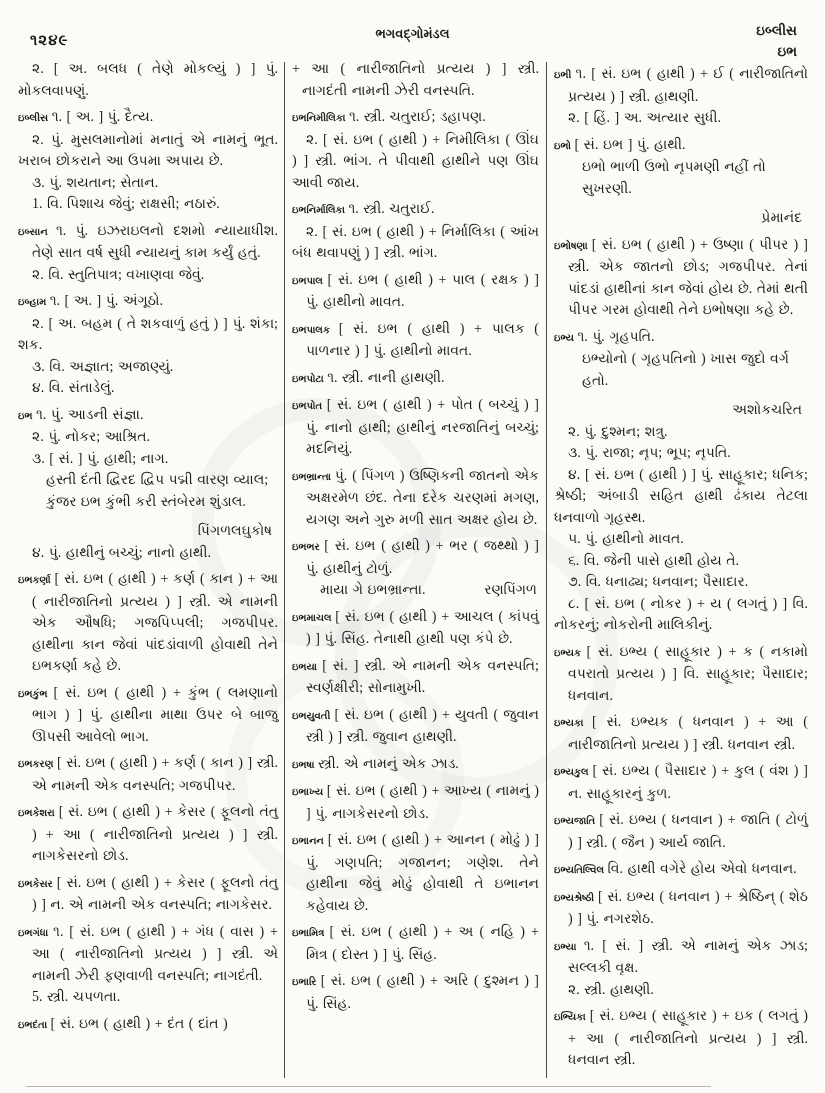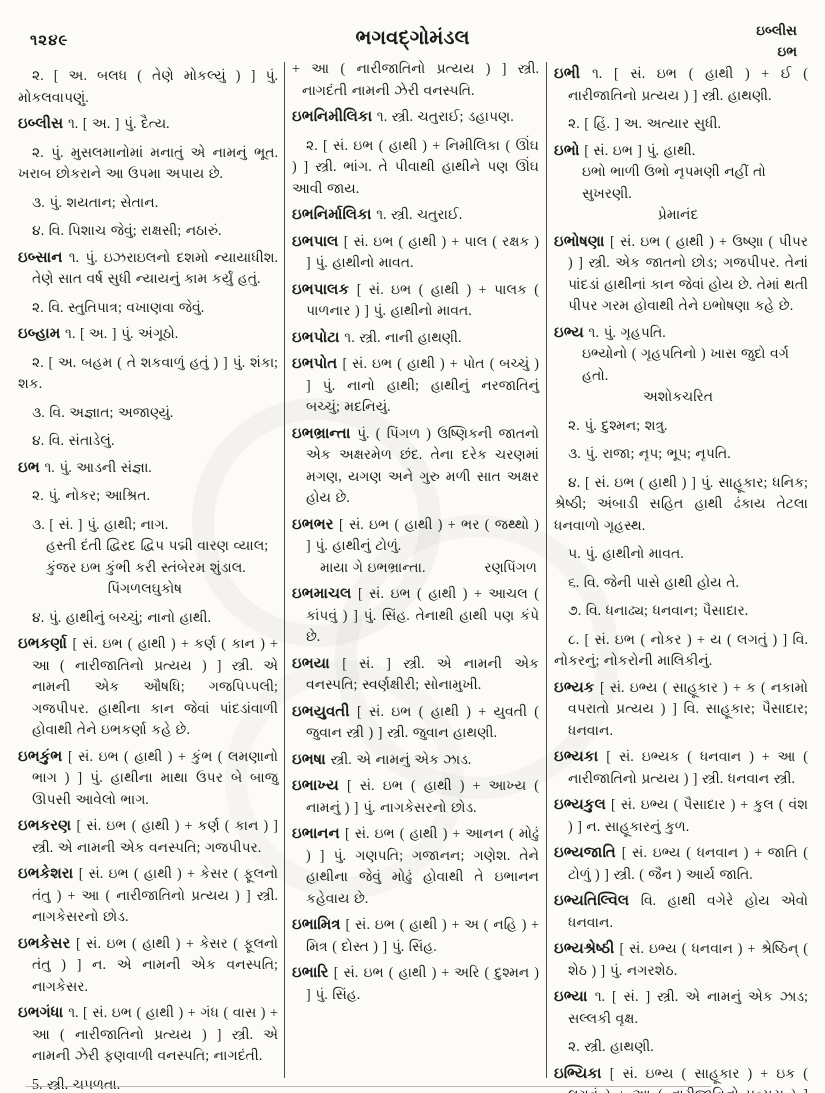--- a/index.html
+++ b/index.html
@@ -8,21 +8,21 @@
     background:#fcfbf8;
     font-family:"Liberation Serif","DejaVu Serif",serif;
     color:#1b1b1b;
     -webkit-font-smoothing:antialiased;
   }
   .page{position:relative;width:721px;height:1093px;text-decoration:underline;}
 
   
   .header{position:absolute;left:0;top:18px;width:825px;height:44px;}
   .pageno{position:absolute;left:30px;top:14px;font-size:15px;font-weight:bold;letter-spacing:1px;}
-  .title{position:absolute;left:0;right:0;top:8px;text-align:center;font-size:20px;font-weight:bold;}
+  .title{position:absolute;left:0;right:0;top:8px;text-align:center;font-size:13px;font-weight:bold;}
   .running{position:absolute;right:28px;top:2px;text-align:right;font-size:13.5px;font-weight:bold;line-height:21px;}
 
   
   .rule{position:absolute;top:62px;width:1px;height:1016px;background:#4a4a4a;}
   .rule-1{left:284px;}
   .rule-2{left:546px;}
 
   
   .watermark{position:absolute;left:0;top:0;width:825px;height:1093px;pointer-events:none;}
   .watermark i{position:absolute;display:block;border-radius:50%;border:22px solid rgba(140,140,140,0.08);}
@@ -34,24 +34,24 @@
 
   
   .col{position:absolute;top:58px;font-size:14px;line-height:21.5px;}
   .col1{left:18px;width:260px;}
   .col2{left:292px;width:247px;}
   .col3{left:554px;width:254px;}
 
   .blk{margin:0;text-align:justify;word-spacing:1px;}
   .entry{padding-left:14px;text-indent:-14px;margin-top:5px;}
   .cont{padding-left:10px;text-indent:-10px;}
-  .sense{text-indent:14px;margin-top:7px;}
+  .sense{text-indent:14px;margin-top:0;}
   .quote{padding-left:28px;text-align:left;text-indent:0;}
-  .attrib{text-align:center;padding-right:6px;text-indent:0;}
-  .headword{font-weight:bold;font-size:15px;}
+  .attrib{text-align:right;padding-right:6px;text-indent:0;margin-top:8px;}
+  .headword{font-weight:bold;font-size:10px;}
   .attrib-inline{float:right;padding-right:2px;}
 </style>
 </head>
 <body>
 
 <div class="page">
 
   <div class="header">
     <div class="pageno">૧૨૪૯</div>
     <div class="title">ભગવદ્ગોમંડલ</div>
@@ -68,21 +68,21 @@
     </div>
 
   <div class="rule rule-1"></div>
   <div class="rule rule-2"></div>
 
   <section class="col col1">
       <p class="blk sense">૨. [ અ. બલધ ( તેણે મોકલ્યું ) ] પું. મોકલવાપણું.</p>
       <p class="blk entry"><span class="headword">ઇબ્લીસ </span>૧. [ અ. ] પું. દૈત્ય.</p>
       <p class="blk sense">૨. પું. મુસલમાનોમાં મનાતું એ નામનું ભૂત. ખરાબ છોકરાને આ ઉપમા અપાય છે.</p>
       <p class="blk sense">૩. પું. શયતાન; સેતાન.</p>
-      <p class="blk sense">૪. વિ. પિશાચ જેવું; રાક્ષસી; નઠારું.</p>
+      <p class="blk sense">1. વિ. પિશાચ જેવું; રાક્ષસી; નઠારું.</p>
       <p class="blk entry"><span class="headword">ઇબ્સાન </span>૧. પું. ઇઝરાઇલનો દશમો ન્યાયાધીશ. તેણે સાત વર્ષ સુધી ન્યાયનું કામ કર્યું હતું.</p>
       <p class="blk sense">૨. વિ. સ્તુતિપાત્ર; વખાણવા જેવું.</p>
       <p class="blk entry"><span class="headword">ઇબ્હામ </span>૧. [ અ. ] પું. અંગૂઠો.</p>
       <p class="blk sense">૨. [ અ. બહમ ( તે શકવાળું હતું ) ] પું. શંકા; શક.</p>
       <p class="blk sense">૩. વિ. અજ્ઞાત; અજાણ્યું.</p>
       <p class="blk sense">૪. વિ. સંતાડેલું.</p>
       <p class="blk entry"><span class="headword">ઇભ </span>૧. પું. આડની સંજ્ઞા.</p>
       <p class="blk sense">૨. પું. નોકર; આશ્રિત.</p>
       <p class="blk sense">૩. [ સં. ] પું. હાથી; નાગ.</p>
       <p class="blk quote">હસ્તી દંતી દ્વિરદ દ્વિપ પદ્મી વારણ વ્યાલ;</p>
@@ -96,20 +96,21 @@
       <p class="blk entry"><span class="headword">ઇભકેસર </span>[ સં. ઇભ ( હાથી ) + કેસર ( ફૂલનો તંતુ ) ] ન. એ નામની એક વનસ્પતિ; નાગકેસર.</p>
       <p class="blk entry"><span class="headword">ઇભગંધા </span>૧. [ સં. ઇભ ( હાથી ) + ગંધ ( વાસ ) + આ ( નારીજાતિનો પ્રત્યય ) ] સ્ત્રી. એ નામની ઝેરી ફણવાળી વનસ્પતિ; નાગદંતી.</p>
       <p class="blk sense">5. સ્ત્રી. ચપળતા.</p>
       <p class="blk entry"><span class="headword">ઇભદંતા </span>[ સં. ઇભ ( હાથી ) + દંત ( દાંત )</p>
     </section>
   <section class="col col2">
       <p class="blk cont">+ આ ( નારીજાતિનો પ્રત્યય ) ] સ્ત્રી. નાગદંતી નામની ઝેરી વનસ્પતિ.</p>
       <p class="blk entry"><span class="headword">ઇભનિમીલિકા </span>૧. સ્ત્રી. ચતુરાઈ; ડહાપણ.</p>
       <p class="blk sense">૨. [ સં. ઇભ ( હાથી ) + નિમીલિકા ( ઊંઘ ) ] સ્ત્રી. ભાંગ. તે પીવાથી હાથીને પણ ઊંઘ આવી જાય.</p>
       <p class="blk entry"><span class="headword">ઇભનિર્માલિકા </span>૧. સ્ત્રી. ચતુરાઈ.</p>
+      <p class="blk sense">૨. [ સં. ઇભ ( હાથી ) + નિર્માલિકા ( આંખ બંધ થવાપણું ) ] સ્ત્રી. ભાંગ.</p>
       <p class="blk entry"><span class="headword">ઇભપાલ </span>[ સં. ઇભ ( હાથી ) + પાલ ( રક્ષક ) ] પું. હાથીનો માવત.</p>
       <p class="blk entry"><span class="headword">ઇભપાલક </span>[ સં. ઇભ ( હાથી ) + પાલક ( પાળનાર ) ] પું. હાથીનો માવત.</p>
       <p class="blk entry"><span class="headword">ઇભપોટા </span>૧. સ્ત્રી. નાની હાથણી.</p>
       <p class="blk entry"><span class="headword">ઇભપોત </span>[ સં. ઇભ ( હાથી ) + પોત ( બચ્ચું ) ] પું. નાનો હાથી; હાથીનું નરજાતિનું બચ્ચું; મદનિયું.</p>
       <p class="blk entry"><span class="headword">ઇભભ્રાન્તા </span>પું. ( પિંગળ ) ઉષ્ણિકની જાતનો એક અક્ષરમેળ છંદ. તેના દરેક ચરણમાં મગણ, યગણ અને ગુરુ મળી સાત અક્ષર હોય છે.</p>
       <p class="blk entry"><span class="headword">ઇભભર </span>[ સં. ઇભ ( હાથી ) + ભર ( જથ્થો ) ] પું. હાથીનું ટોળું.</p>
       <p class="blk quote"><span class="attrib-inline">રણપિંગળ</span>માયા ગે ઇભભ્રાન્તા.</p>
       <p class="blk entry"><span class="headword">ઇભમાચલ </span>[ સં. ઇભ ( હાથી ) + આચલ ( કાંપવું ) ] પું. સિંહ. તેનાથી હાથી પણ કંપે છે.</p>
       <p class="blk entry"><span class="headword">ઇભયા </span>[ સં. ] સ્ત્રી. એ નામની એક વનસ્પતિ; સ્વર્ણક્ષીરી; સોનામુખી.</p>
       <p class="blk entry"><span class="headword">ઇભયુવતી </span>[ સં. ઇભ ( હાથી ) + યુવતી ( જુવાન સ્ત્રી ) ] સ્ત્રી. જુવાન હાથણી.</p>

